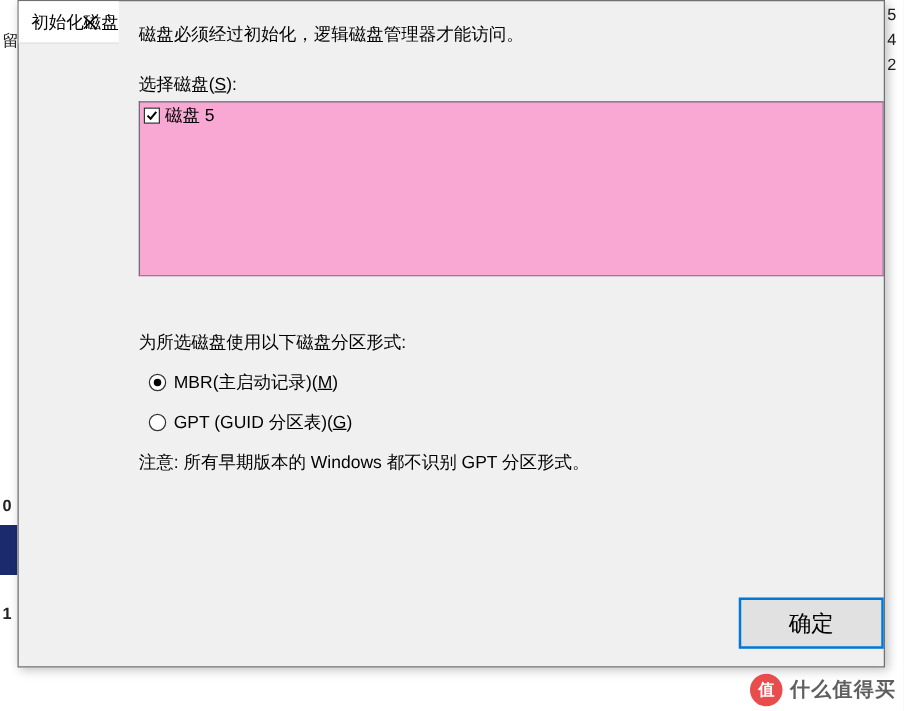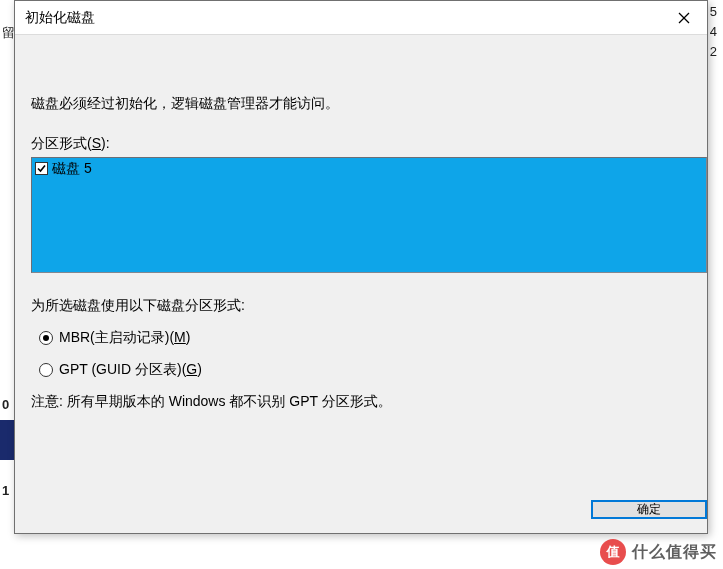--- a/index.html
+++ b/index.html
@@ -32,22 +32,20 @@
     .dialog {
       position: absolute;
       left: 14px;
       top: 0;
       width: 694px;
       height: 534px;
       background: #f0f0f0;
       border: 1px solid #707070;
       box-shadow: 2px 2px 8px rgba(0,0,0,0.25);
       display: flex;
-      flex-direction: column;
-      gap: 42px;
     }
     .titlebar {
       height: 34px;
       background: #ffffff;
       display: flex;
       align-items: center;
       padding-left: 10px;
       border-bottom: 1px solid #dcdcdc;
       position: relative;
     }
@@ -81,22 +79,22 @@
     .msg {
       margin-bottom: 22px;
     }
     .select-label {
       margin-bottom: 4px;
     }
     .underline {
       text-decoration: underline;
     }
     .listbox {
-      height: 116px;
-      background: #0ea5e9;
+      height: 140px;
+      background: #f9a8d4;
       border: 1px solid #828790;
       border-top-color: #6b6f77;
       border-left-color: #6b6f77;
       padding: 1px;
       overflow: hidden;
     }
     .list-item {
       display: flex;
       align-items: center;
       height: 18px;
@@ -116,21 +114,21 @@
     .checkbox.checked svg {
       width: 11px;
       height: 11px;
       display: block;
     }
     .list-item-label {
       font-size: 14px;
       line-height: 14px;
     }
     .partition-label {
-      margin-top: 24px;
+      margin-top: 44px;
       margin-bottom: 14px;
     }
     .radio-group {
       padding-left: 8px;
     }
     .radio-row {
       display: flex;
       align-items: center;
       margin-bottom: 14px;
       cursor: pointer;
@@ -159,25 +157,25 @@
     }
     .button-row {
       margin-top: auto;
       display: flex;
       justify-content: flex-end;
       gap: 10px;
       padding-top: 14px;
     }
     .btn {
       width: 116px;
-      height: 19px;
+      height: 41px;
       background: #e1e1e1;
       border: 1px solid #adadad;
       font-family: inherit;
-      font-size: 12px;
+      font-size: 18px;
       cursor: pointer;
       display: flex;
       align-items: center;
       justify-content: center;
     }
     .btn.default {
       border: 2px solid #0078d7;
     }
     .watermark {
       position: absolute;
@@ -235,21 +233,21 @@
         <line x1="1" y1="1" x2="11" y2="11" stroke="#000" stroke-width="1.2"></line>
         <line x1="11" y1="1" x2="1" y2="11" stroke="#000" stroke-width="1.2"></line>
       </svg>
     </div>
   </div>
 
   <div class="content">
     <div class="msg">磁盘必须经过初始化，逻辑磁盘管理器才能访问。</div>
 
     <div class="select-label">
-      <span>分区形式(</span><span class="underline">S</span><span>):</span>
+      <span>选择磁盘(</span><span class="underline">S</span><span>):</span>
     </div>
 
     <div class="listbox">
       <div class="list-item">
         <span class="checkbox checked">
           <svg viewBox="0 0 11 11">
             <polyline points="2,5.5 4.5,8 9,2.5" fill="none" stroke="#000" stroke-width="1.6"></polyline>
           </svg>
         </span>
         <span class="list-item-label">磁盘 5</span>

